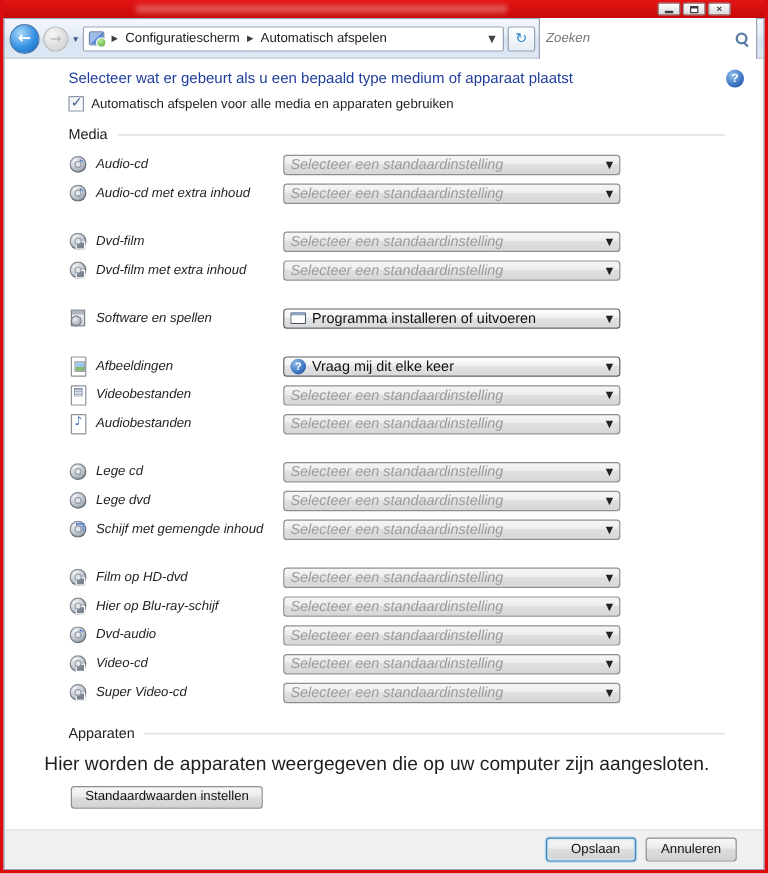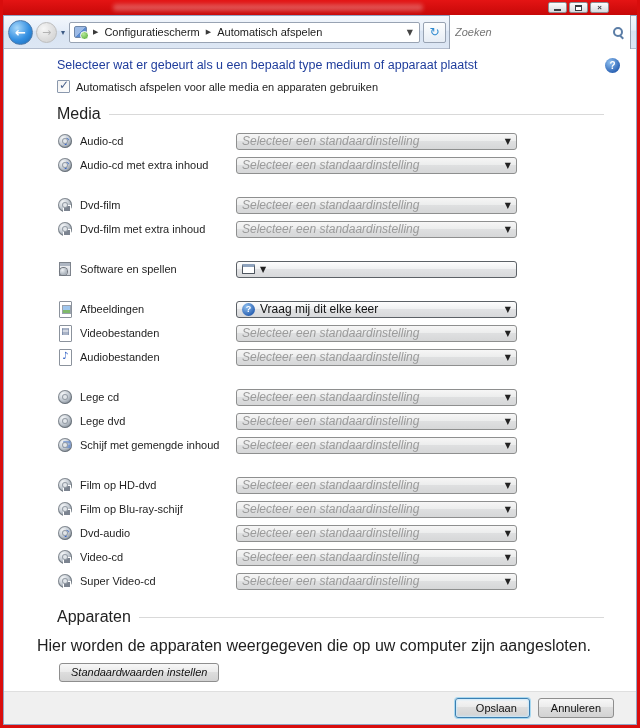--- a/index.html
+++ b/index.html
@@ -43,27 +43,27 @@
   .content { flex:1; background:#fff; padding:9px 32px 0 53px; position:relative; overflow:hidden; }
   .page-title { font-size:12.5px; color:#1f3d9c; }
   .help-icon { position:absolute; right:16px; top:9px; width:15px; height:15px; border-radius:50%; background:radial-gradient(circle at 35% 30%,#8fc0f0,#2f66b6 70%,#1d4a94); color:#fff; font-size:10px; font-weight:bold; text-align:center; line-height:15px; }
   .checkbox-row { margin-top:8px; display:flex; align-items:center; gap:6px; }
   .checkbox { width:13px; height:13px; background:linear-gradient(135deg,#f2f2f2,#fdfdfd); border:1px solid #8a98ad; border-radius:1px; position:relative; flex:none; }
   .checkbox .check { position:absolute; left:1px; top:-3px; font-size:12px; color:#49618c; font-weight:bold; }
   .checkbox-label { font-size:11px; color:#1e1e1e; }
 
   .group-head { display:flex; align-items:center; margin-top:12px; }
   .group-head.devices { margin-top:15px; }
-  .group-label { font-size:16px; color:#222; flex:none; }
+  .group-label { font-size:12px; color:#222; flex:none; }
   .group-line { flex:1; border-top:1px solid #d9d9d9; margin-left:8px; }
 
   .rows { margin-top:6px; }
   .media-row { height:24px; display:flex; align-items:center; }
   .media-row.gap { margin-top:16px; }
-  .row-left { width:179px; display:flex; align-items:center; gap:7px; flex:none; }
+  .row-left { width:179px; display:flex; align-items:center; gap:7px; flex:none;font-style:italic; }
   .row-label { font-size:11px; color:#1e1e1e; }
 
   
   .icon { width:16px; height:16px; position:relative; flex:none; }
   .icon[data-kind^="disc"]::before { content:""; position:absolute; inset:1px; border-radius:50%;
       background:radial-gradient(circle at 35% 30%,#f5f7f9,#c3cad2 45%,#9099a3 72%,#7c848e);
       box-shadow:inset 0 0 0 1px rgba(70,76,84,.55); }
   .icon[data-kind^="disc"]::after { content:""; position:absolute; left:6px; top:6px; width:4px; height:4px; border-radius:50%; background:#e2e6ea; box-shadow:0 0 0 1px #959da6; }
   .icon .ov { position:absolute; font-family:"DejaVu Sans",sans-serif; font-style:normal; }
   .icon[data-kind="disc-music"] .ov::before { content:"♪"; position:absolute; right:-13px; top:3px; font-size:10px; color:#2e5fc4; text-shadow:0 0 1px #fff; }
@@ -82,21 +82,21 @@
   .combo.active { border-color:#5c6166; background:linear-gradient(180deg,#fdfdfd,#f0f1f2 45%,#e2e3e5 46%,#d8d9db); }
   .combo-text { flex:1; font-size:12px; color:#111; white-space:nowrap; overflow:hidden; }
   .combo-text.placeholder { color:#9b9b9b; font-style:italic; }
   .combo-arrow { font-size:8px; color:#222; flex:none; }
   .val-icon { flex:none; display:none; }
   .val-icon[data-kind="window"] { display:block; width:13px; height:10px; background:#fff; border:1px solid #4f565f; border-top:3px solid #8fa3bd; border-radius:1px; }
   .val-icon[data-kind="question"] { display:block; width:13px; height:13px; border-radius:50%; background:radial-gradient(circle at 35% 30%,#8fc0f0,#2f66b6 70%,#1d4a94); color:#fff; font-size:9px; font-weight:bold; text-align:center; line-height:13px; }
 
   .devices-note { margin-top:11px; text-align:center; font-size:16px; color:#1e1e1e; margin-left:-33px; }
   .reset-btn { margin-top:8px; margin-left:2px; font-size:11px; color:#111; padding:2px 11px 3px;
-      background:linear-gradient(180deg,#f7f7f7,#ebebeb 45%,#dedede 46%,#d2d2d2); border:1px solid #8e8e8e; border-radius:3px;font-style:italic; }
+      background:linear-gradient(180deg,#f7f7f7,#ebebeb 45%,#dedede 46%,#d2d2d2); border:1px solid #8e8e8e; border-radius:3px; }
 
   
   .footer { height:33px; background:#f0f0f0; border-top:1px solid #dfdfdf; display:flex; align-items:center; justify-content:flex-end; gap:8px; padding-right:22px; }
   .btn { font-size:11px; color:#111; height:20px; padding:0 12px;
       background:linear-gradient(180deg,#f7f7f7,#ebebeb 45%,#dedede 46%,#d2d2d2); border:1px solid #8e8e8e; border-radius:3px; }
   .btn.default { border:1px solid #3c7fb1; box-shadow:0 0 0 1px #a8d8f0, inset 0 0 2px 1px #cbe8fa;padding-left:20px; }
 </style>
 </head>
 <body>
 
@@ -213,20 +213,21 @@
 
   <div class="media-row gap">
     <div class="row-left">
       <span class="icon" data-kind="box">
                 <i class="ov"></i>
               </span>
       <span class="row-label">Software en spellen</span>
     </div>
     <div class="combo active">
       <span class="val-icon" data-kind="window"></span>
+      <span class="combo-text">Programma installeren of uitvoeren</span>
       <span class="combo-arrow glyph">▼</span>
     </div>
   </div>
 
   <div class="media-row gap">
     <div class="row-left">
       <span class="icon" data-kind="file-image">
                 <i class="ov"></i>
               </span>
       <span class="row-label">Afbeeldingen</span>
@@ -320,21 +321,21 @@
       <span class="combo-text placeholder">Selecteer een standaardinstelling</span>
       <span class="combo-arrow glyph">▼</span>
     </div>
   </div>
 
   <div class="media-row">
     <div class="row-left">
       <span class="icon" data-kind="disc-dvd">
                 <i class="ov"></i>
               </span>
-      <span class="row-label">Film op Blu-ray-schijf</span>
+      <span class="row-label">Hier op Blu-ray-schijf</span>
     </div>
     <div class="combo">
 
       <span class="combo-text placeholder">Selecteer een standaardinstelling</span>
       <span class="combo-arrow glyph">▼</span>
     </div>
   </div>
 
   <div class="media-row">
     <div class="row-left">

